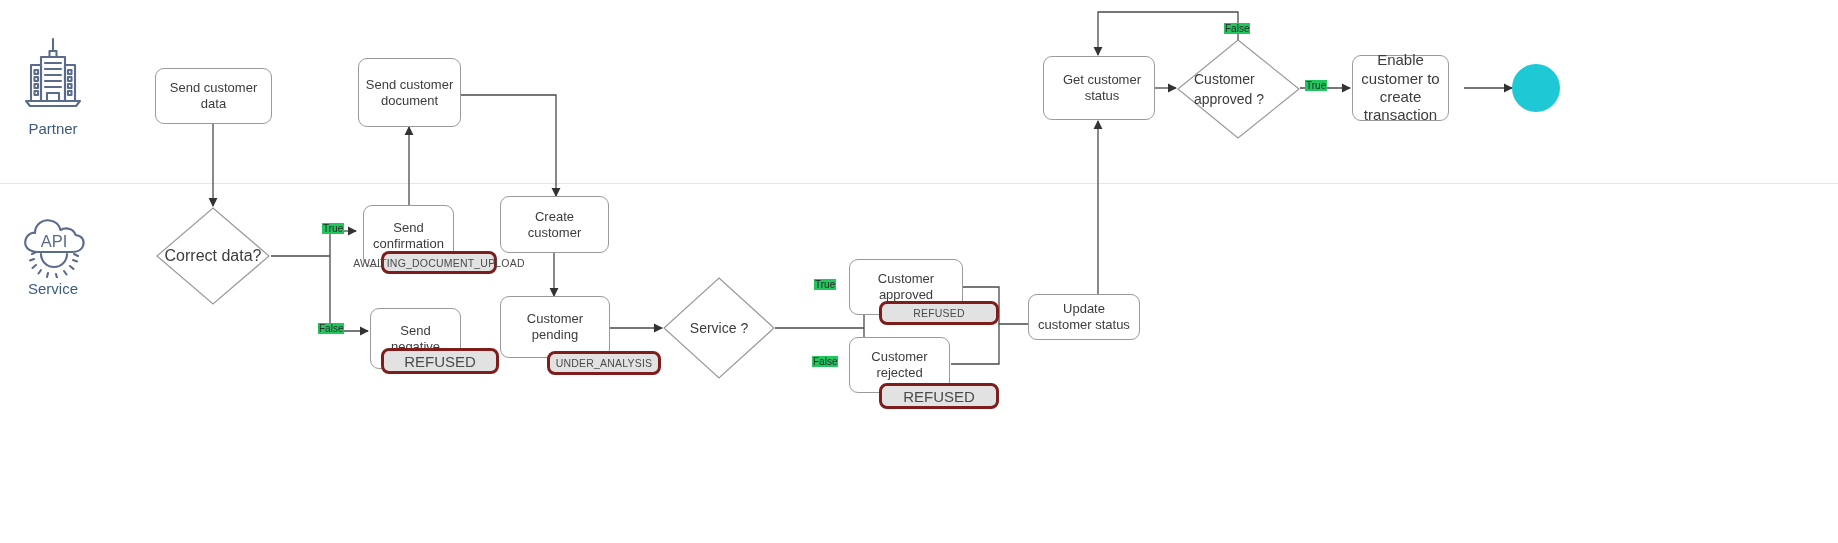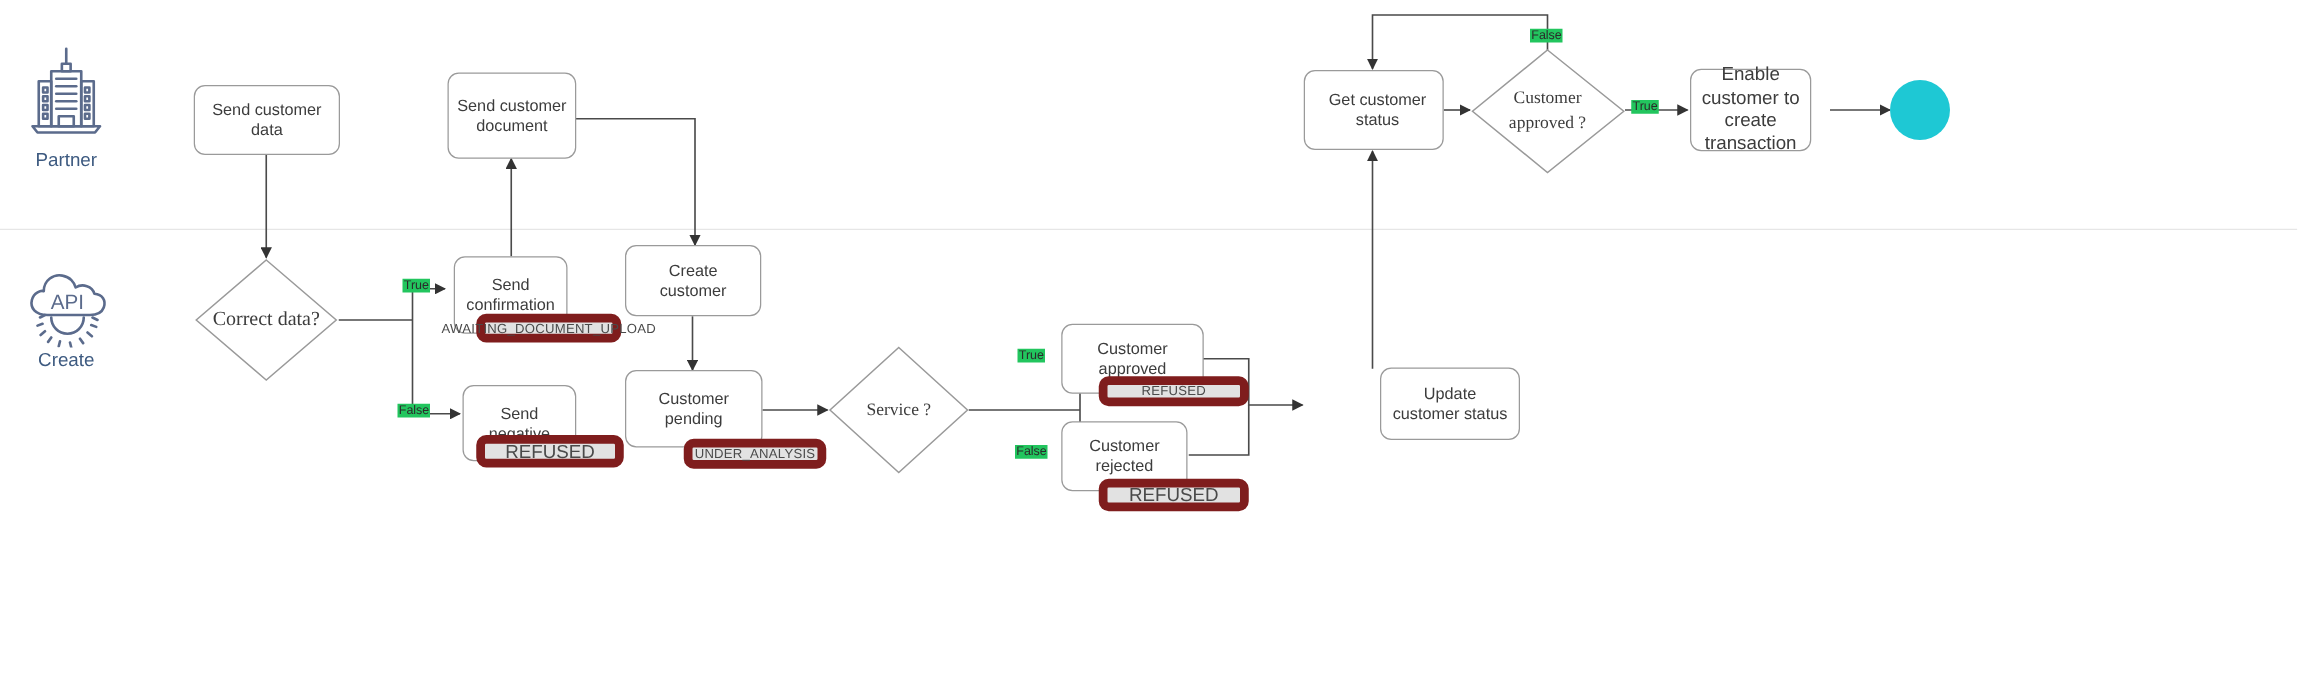--- a/index.html
+++ b/index.html
@@ -63,31 +63,31 @@
   }
   .diamond-label {
     position: absolute;
     left: 0;
     top: 0;
     width: 100%;
     height: 100%;
     display: flex;
     align-items: center;
     justify-content: center;
-    text-align: center;
+    text-align: left;
     color: #3c3c3c;
     font-size: 16px;
     line-height: 1.22;
-    font-family: Liberation Serif, serif;
+    font-family: Liberation Sans, sans-serif;
     pointer-events: none;
   }
   .badge {
     position: absolute;
     box-sizing: border-box;
-    border: 7px solid #7f1d1d;
+    border: 3px solid #7f1d1d;
     border-radius: 8px;
     background: #e2e2e2;
     color: #4a4a4a;
     display: flex;
     align-items: center;
     justify-content: center;
     text-align: center;
     font-family: "Liberation Sans", sans-serif;
     z-index: 5;
     white-space: nowrap;
@@ -147,21 +147,21 @@
   <div class="lane-icon" style="left:20px; top:216px; width:68px; height:62px;">
     <svg viewBox="0 0 68 62" width="68" height="62" fill="none" stroke="#5b6b8c" stroke-width="2.1" stroke-linecap="round" stroke-linejoin="round">
       <path d="M18 36 C8 36 4 30 5.5 24 C7 18 13 16 15 17 C15 8 23 3 30 4.5 C36 5.5 39.5 10 40.5 14
                C46 10.5 54 13 55.5 19 C62 19.5 65 24.5 63 30 C61.5 34 57 36 52 36 Z"></path>
       <text x="34" y="31" font-family="Liberation Sans, sans-serif" font-size="16.5" fill="#5b6b8c" stroke="none" text-anchor="middle">API</text>
       <path d="M21 38 a13 13 0 0 0 26 0"></path>
       <path d="M16 36 l-4 2 M14 43 l-4 1.5 M16 49 l-3.5 3 M21 54 l-2.5 3.5 M28 57 l-1 4
                M36 58 l1 4 M44 55 l2.5 3.5 M50 50 l3.5 3 M53 44 l4 1.5 M54 38 l4 2"></path>
     </svg>
   </div>
-  <div class="lane-label" style="left:0px; top:280px; width:106px;">Create</div>
+  <div class="lane-label" style="left:0px; top:280px; width:106px;">Service</div>
 
   <svg class="layer">
     <defs>
       <marker id="arrow" viewBox="0 0 10 10" refX="9" refY="5" markerWidth="7" markerHeight="7" orient="auto-start-reverse">
         <path d="M 0 0 L 10 5 L 0 10 z" fill="#333333"></path>
       </marker>
     </defs>
     <g stroke="#4a4a4a" stroke-width="1.3" fill="none">
 
       <path d="M213 124 L213 206" marker-end="url(#arrow)"></path>
@@ -211,21 +211,21 @@
   <div class="node" style="left:500px; top:196px; width:109px; height:57px;">Create customer</div>
 
   <div class="node" style="left:370px; top:308px; width:91px; height:61px;">Send negative</div>
 
   <div class="node" style="left:500px; top:296px; width:110px; height:62px;">Customer pending</div>
 
   <div class="node" style="left:849px; top:259px; width:114px; height:56px;">Customer approved</div>
 
   <div class="node" style="left:849px; top:337px; width:101px; height:56px;">Customer rejected</div>
 
-  <div class="node" style="left:1104px; top:294px; width:112px; height:58px;">Update customer status</div>
+  <div class="node" style="left:1028px; top:294px; width:112px; height:46px;">Update customer status</div>
 
   <div class="node" style="left:1043px; top:56px; width:112px; height:64px;padding-left:12px;">Get customer status</div>
 
   <div class="node" style="left:1352px; top:55px; width:97px; height:66px; font-size:15px;">Enable customer to create transaction</div>
 
   <div class="diamond" style="left:155px; top:206px; width:116px; height:100px;">
     <svg width="116" height="100" viewBox="0 0 116 100">
       <polygon points="58,2 114,50 58,98 2,50" fill="#ffffff" stroke="#9a9a9a" stroke-width="1.2"></polygon>
     </svg>
     <div class="diamond-label">Correct data?</div>

